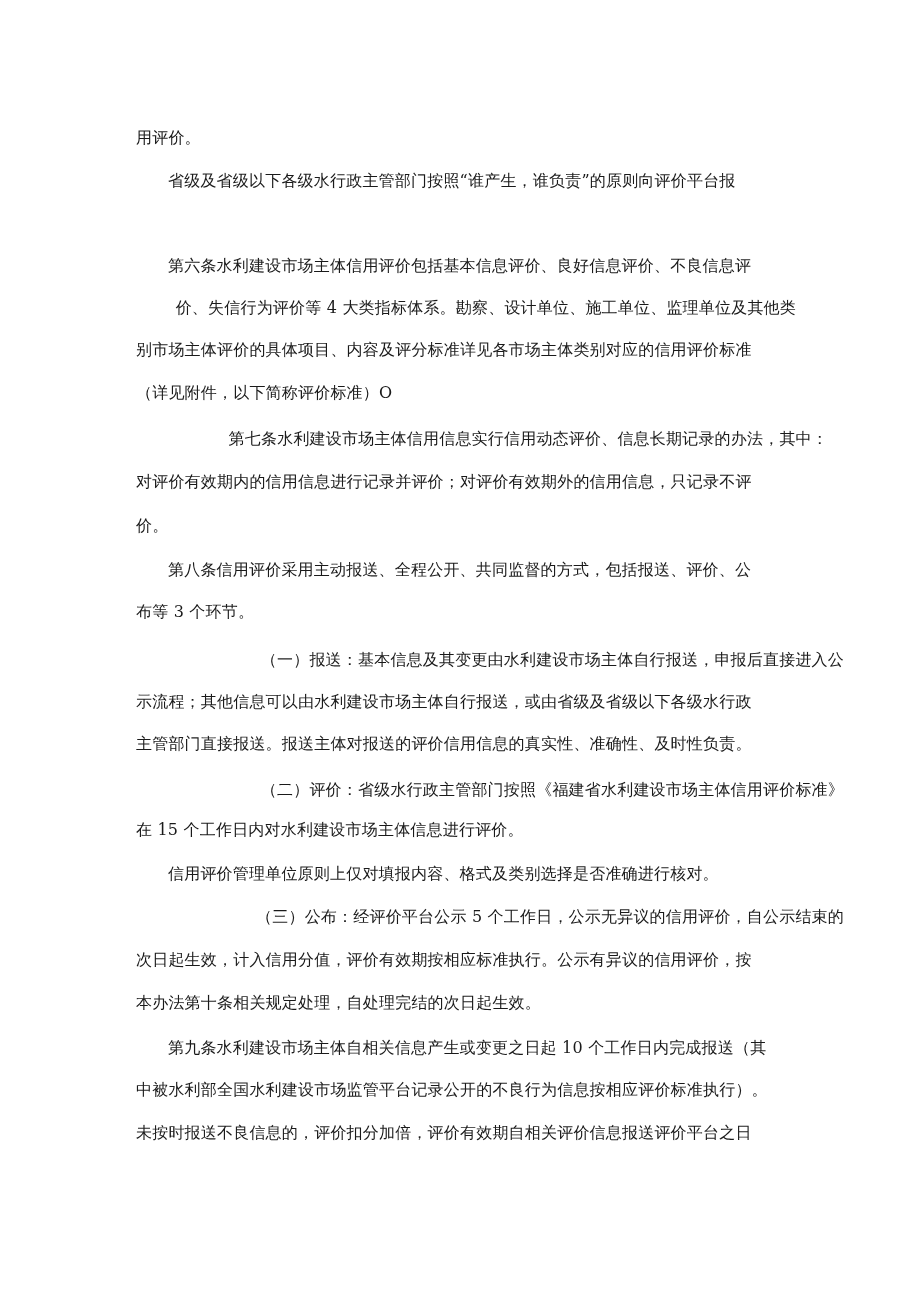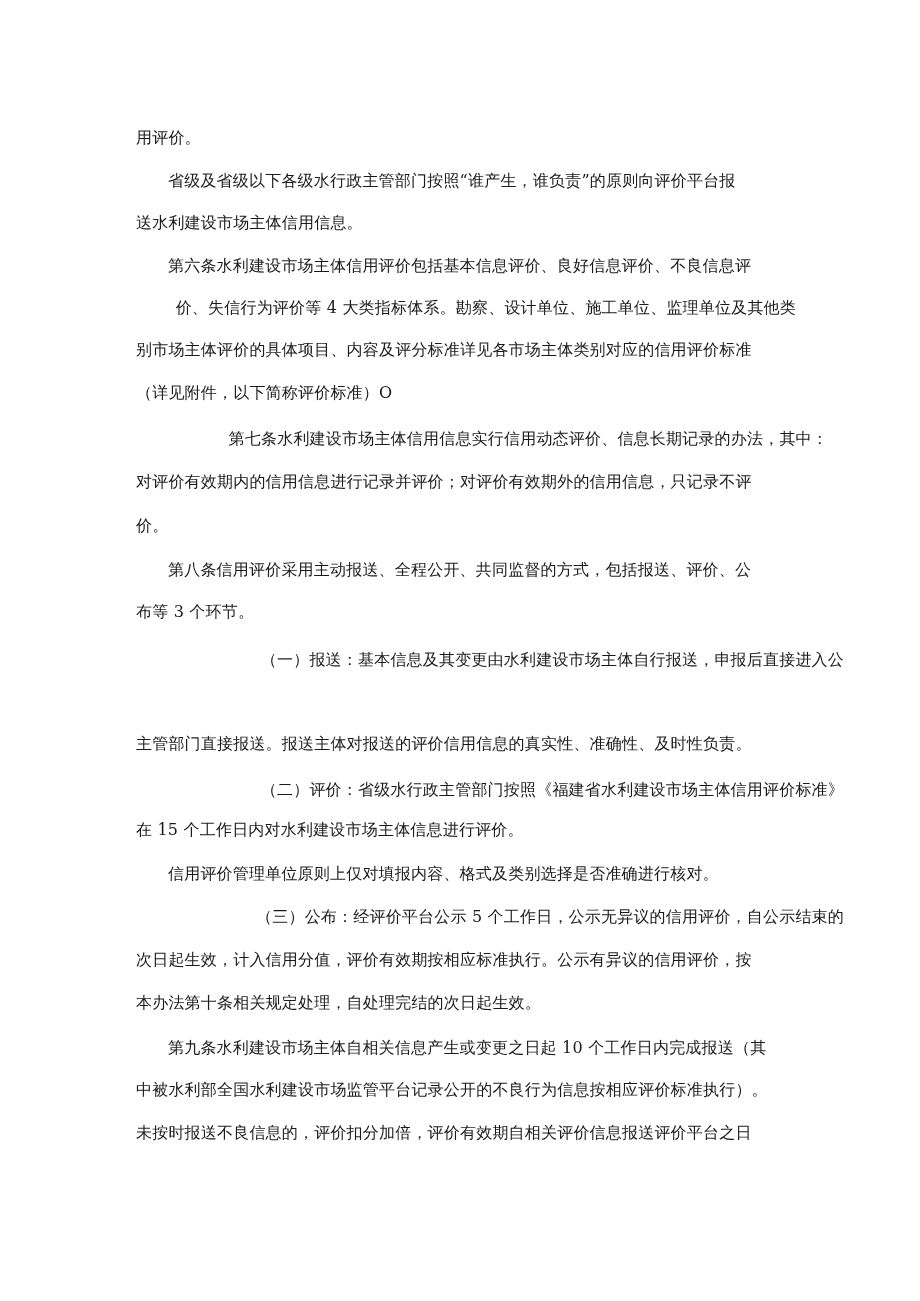--- a/index.html
+++ b/index.html
@@ -10,31 +10,31 @@
           white-space: nowrap; letter-spacing: 0.2px; }
   .indent1 { left: 168px; }
   .indent2 { left: 184px; text-align: right; }
 </style>
 </head>
 <body>
 
 <div class="page">
   <div class="line" style="top: 128px;">用评价。</div>
   <div class="line indent1" style="top: 171px;">省级及省级以下各级水行政主管部门按照“谁产生，谁负责”的原则向评价平台报</div>
-  <div class="line" style="top: 213px;">送水利建设市场主体信用信息。</div>
   <div class="line indent1" style="top: 256px;">第六条水利建设市场主体信用评价包括基本信息评价、良好信息评价、不良信息评</div>
   <div class="line" style="top: 298px; text-align: right;">价、失信行为评价等 4 大类指标体系。勘察、设计单位、施工单位、监理单位及其他类</div>
   <div class="line" style="top: 340px;">别市场主体评价的具体项目、内容及评分标准详见各市场主体类别对应的信用评价标准</div>
   <div class="line" style="top: 383px;">（详见附件，以下简称评价标准）O</div>
   <div class="line indent1" style="top: 429px; text-align: right;">第七条水利建设市场主体信用信息实行信用动态评价、信息长期记录的办法，其中：</div>
   <div class="line" style="top: 472px;">对评价有效期内的信用信息进行记录并评价；对评价有效期外的信用信息，只记录不评</div>
   <div class="line" style="top: 516px;">价。</div>
   <div class="line indent1" style="top: 560px;">第八条信用评价采用主动报送、全程公开、共同监督的方式，包括报送、评价、公</div>
   <div class="line" style="top: 602px;">布等 3 个环节。</div>
   <div class="line indent2" style="top: 650px;">（一）报送：基本信息及其变更由水利建设市场主体自行报送，申报后直接进入公</div>
+  <div class="line" style="top: 692px;">示流程；其他信息可以由水利建设市场主体自行报送，或由省级及省级以下各级水行政</div>
   <div class="line" style="top: 734px;">主管部门直接报送。报送主体对报送的评价信用信息的真实性、准确性、及时性负责。</div>
   <div class="line indent2" style="top: 780px;">（二）评价：省级水行政主管部门按照《福建省水利建设市场主体信用评价标准》</div>
   <div class="line" style="top: 820px;">在 15 个工作日内对水利建设市场主体信息进行评价。</div>
   <div class="line indent1" style="top: 864px;">信用评价管理单位原则上仅对填报内容、格式及类别选择是否准确进行核对。</div>
   <div class="line indent2" style="top: 907px;">（三）公布：经评价平台公示 5 个工作日，公示无异议的信用评价，自公示结束的</div>
   <div class="line" style="top: 950px;">次日起生效，计入信用分值，评价有效期按相应标准执行。公示有异议的信用评价，按</div>
   <div class="line" style="top: 993px;">本办法第十条相关规定处理，自处理完结的次日起生效。</div>
   <div class="line indent1" style="top: 1038px;">第九条水利建设市场主体自相关信息产生或变更之日起 10 个工作日内完成报送（其</div>
   <div class="line" style="top: 1080px;">中被水利部全国水利建设市场监管平台记录公开的不良行为信息按相应评价标准执行）。</div>
   <div class="line" style="top: 1123px;">未按时报送不良信息的，评价扣分加倍，评价有效期自相关评价信息报送评价平台之日</div>

